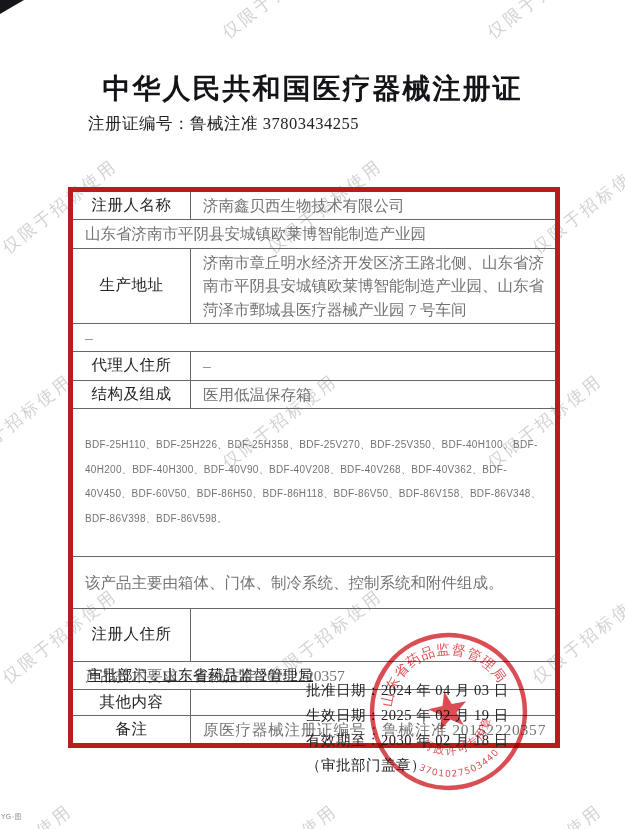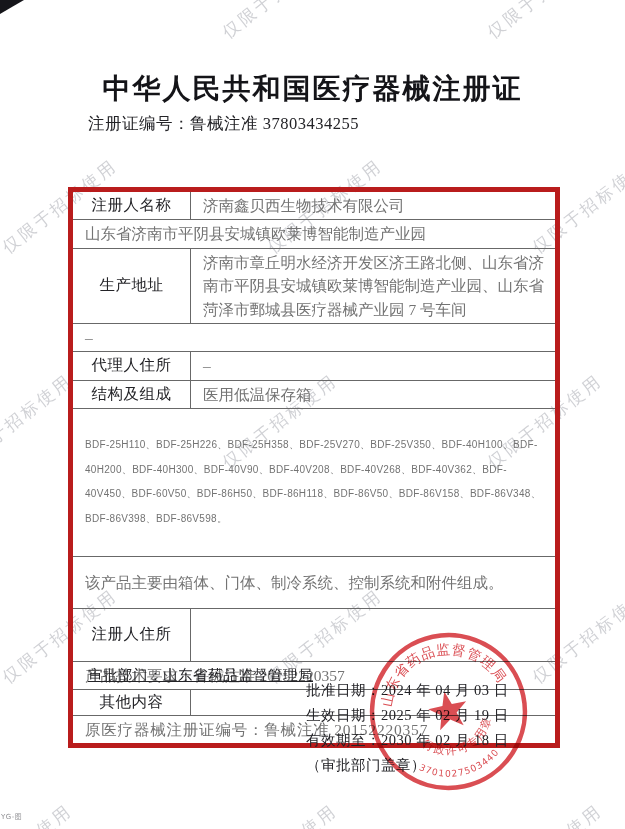--- a/index.html
+++ b/index.html
@@ -132,20 +132,21 @@
       <div class="tlabel">注册人住所</div>
     </div>
     <div class="trow r10">
       <div class="tvalue">产品技术要求：鲁械注准 20152220357</div>
     </div>
     <div class="trow r11">
       <div class="tlabel">其他内容</div>
       <div class="tvalue"></div>
     </div>
     <div class="trow r12">
+      <div class="tlabel">备注</div>
       <div class="tvalue">原医疗器械注册证编号：鲁械注准 20152220357</div>
     </div>
   </div>
 
   <div class="footer">
     <div class="dept-line">审批部门：山东省药品监督管理局</div>
     <div class="dates">
       <div>批准日期：2024 年 04 月 03 日</div>
       <div>生效日期：2025 年 02 月 19 日</div>
       <div>有效期至：2030 年 02 月 18 日</div>

